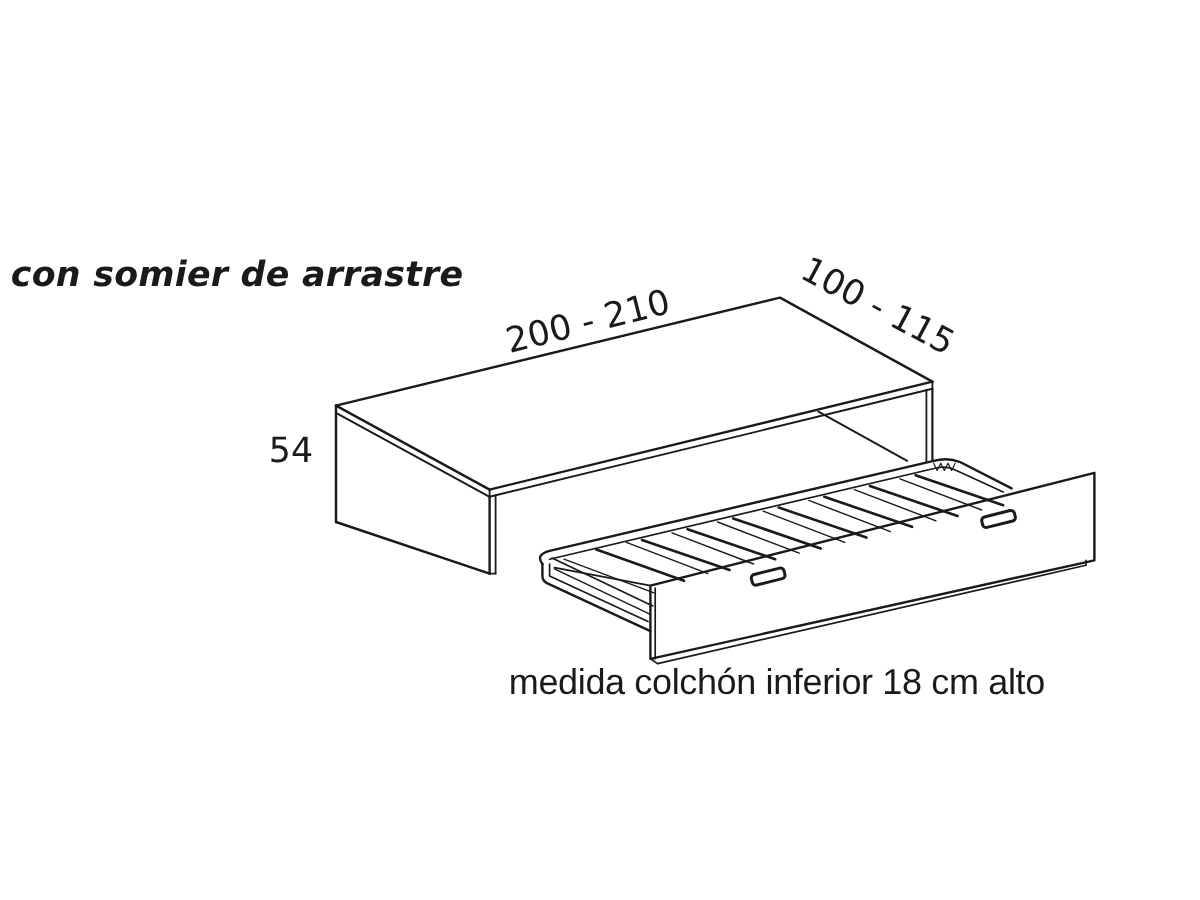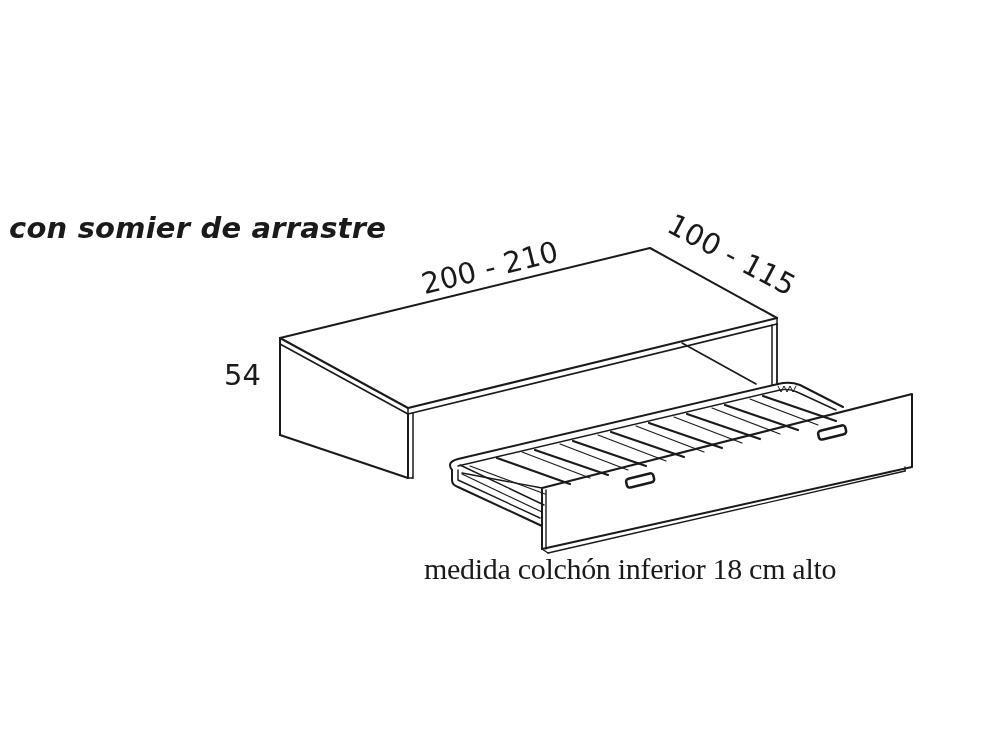--- a/index.html
+++ b/index.html
@@ -12,21 +12,21 @@
   }
   .dim {
     position: absolute; font-family: "DejaVu Sans", sans-serif;
     font-size: 29px; color: #1a1a1a; white-space: nowrap; transform-origin: 0 0;
   }
   .dim-length { left: 418px; top: 268px; transform: rotate(-14deg); }
   .dim-width  { left: 678px; top: 207px; transform: rotate(28deg); }
   .dim-height { left: 224px; top: 358px; }
   .caption {
     position: absolute; left: 424px; top: 552px;
-    font-family: Liberation Serif, serif; font-size: 30px; color: #1a1a1a;
+    font-family: Liberation Sans, sans-serif; font-size: 30px; color: #1a1a1a;
     white-space: nowrap; letter-spacing: -0.3px;
   }
   svg line, svg polyline, svg polygon, svg path { stroke: #1a1a1a; fill: none; stroke-linejoin: round; stroke-linecap: round; }
 </style>
 </head>
 <body>
 
 <div class="canvas">
 
   <svg width="1000" height="750" viewBox="0 0 1000 750" style="position:absolute;left:0;top:0;">

